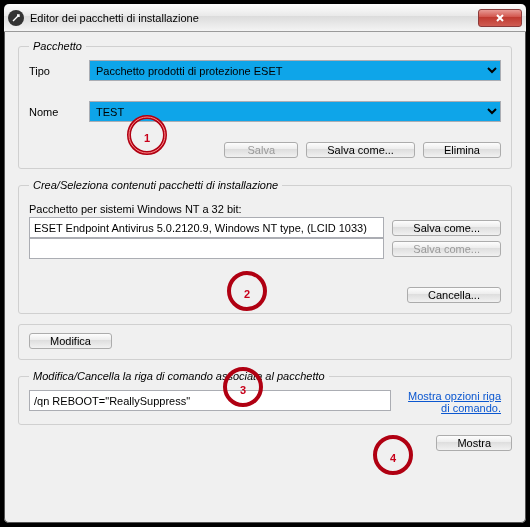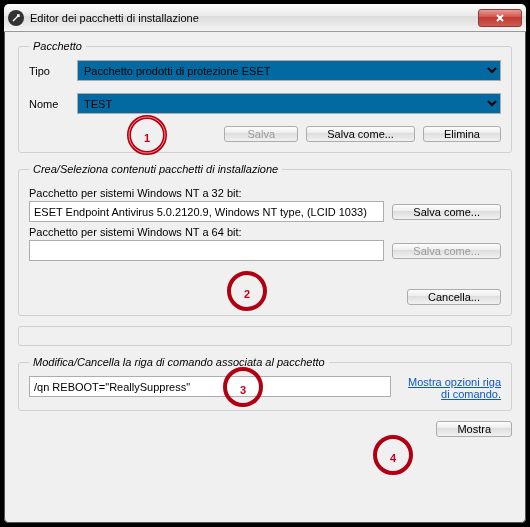--- a/index.html
+++ b/index.html
@@ -30,24 +30,24 @@
     background: linear-gradient(to bottom,#e89a94,#d1534a 45%,#c03a30 46%,#cf5c52);
     border-radius: 3px; display:flex;align-items:center;justify-content:center;
     color:#fff;font-weight:bold;cursor:pointer;
   }
   .close-btn svg{width:10px;height:10px;stroke:#fff;stroke-width:2}
   .body { flex:1; padding: 8px 14px 10px 14px; overflow:hidden; position:relative;}
   fieldset {
     border:1px solid #d0d0d0; border-radius:3px; margin:0 0 10px 0; padding:8px 10px 10px 10px;
   }
   legend { padding:0 4px; color:#000;font-style:italic; }
-  .row { display:flex; align-items:center; margin-bottom:12px; gap:8px;}
+  .row { display:flex; align-items:center; margin-bottom:20px; gap:20px;}
   .row label { width:40px; }
   select.combo {
-    flex:1; height:21px; border:1px solid #abadb3; background:#0369a1;
+    flex:1; height:21px; border:1px solid #abadb3; background:#0ea5e9;
     padding:1px 2px;
   }
   .btn {
     min-width:74px; height:16px; border:1px solid #acacac; border-radius:3px;
     background:linear-gradient(to bottom,#fdfdfd,#ececec 45%,#dedede 46%,#f1f1f1);
     padding:0 20px; cursor:pointer; color:#000;
   }
   .btn:disabled,.btn.disabled{ color:#9a9a9a; cursor:default;}
   .btn-row { display:flex; justify-content:flex-end; gap:8px; margin-top:6px;}
   .sublabel { margin:4px 0 2px 0; }
@@ -112,33 +112,33 @@
 
       <fieldset>
         <legend>Crea/Seleziona contenuti pacchetti di installazione</legend>
 
         <div class="sublabel">Pacchetto per sistemi Windows NT a 32 bit:</div>
         <div class="flexline">
           <input class="txt readonly" readonly="" value="ESET Endpoint Antivirus 5.0.2120.9, Windows NT type, (LCID 1033)" style="">
           <button class="btn">Salva come...</button>
         </div>
 
-        <div class="sublabel">Pacchetto per sistemi Windows NT a 64 bit:</div>
         <div class="flexline">
           <input class="txt readonly" readonly="" value="" style="">
           <button class="btn disabled" disabled="">Salva come...</button>
         </div>
 
         <div class="btn-row" style="margin-top:28px">
           <button class="btn">Cancella...</button>
         </div>
       </fieldset>
 
       <fieldset>
         <div style="display:flex;align-items:center">
+          <button class="btn">Modifica</button>
           <div style="width:10px"></div>
           <div style="flex:1"></div>
         </div>
       </fieldset>
 
       <fieldset>
         <legend>Modifica/Cancella la riga di comando associata al pacchetto</legend>
         <div class="cmd-row">
           <input class="txt" value="/qn REBOOT=&quot;ReallySuppress&quot;" style="">
           <span class="link">Mostra opzioni riga di comando.</span>

